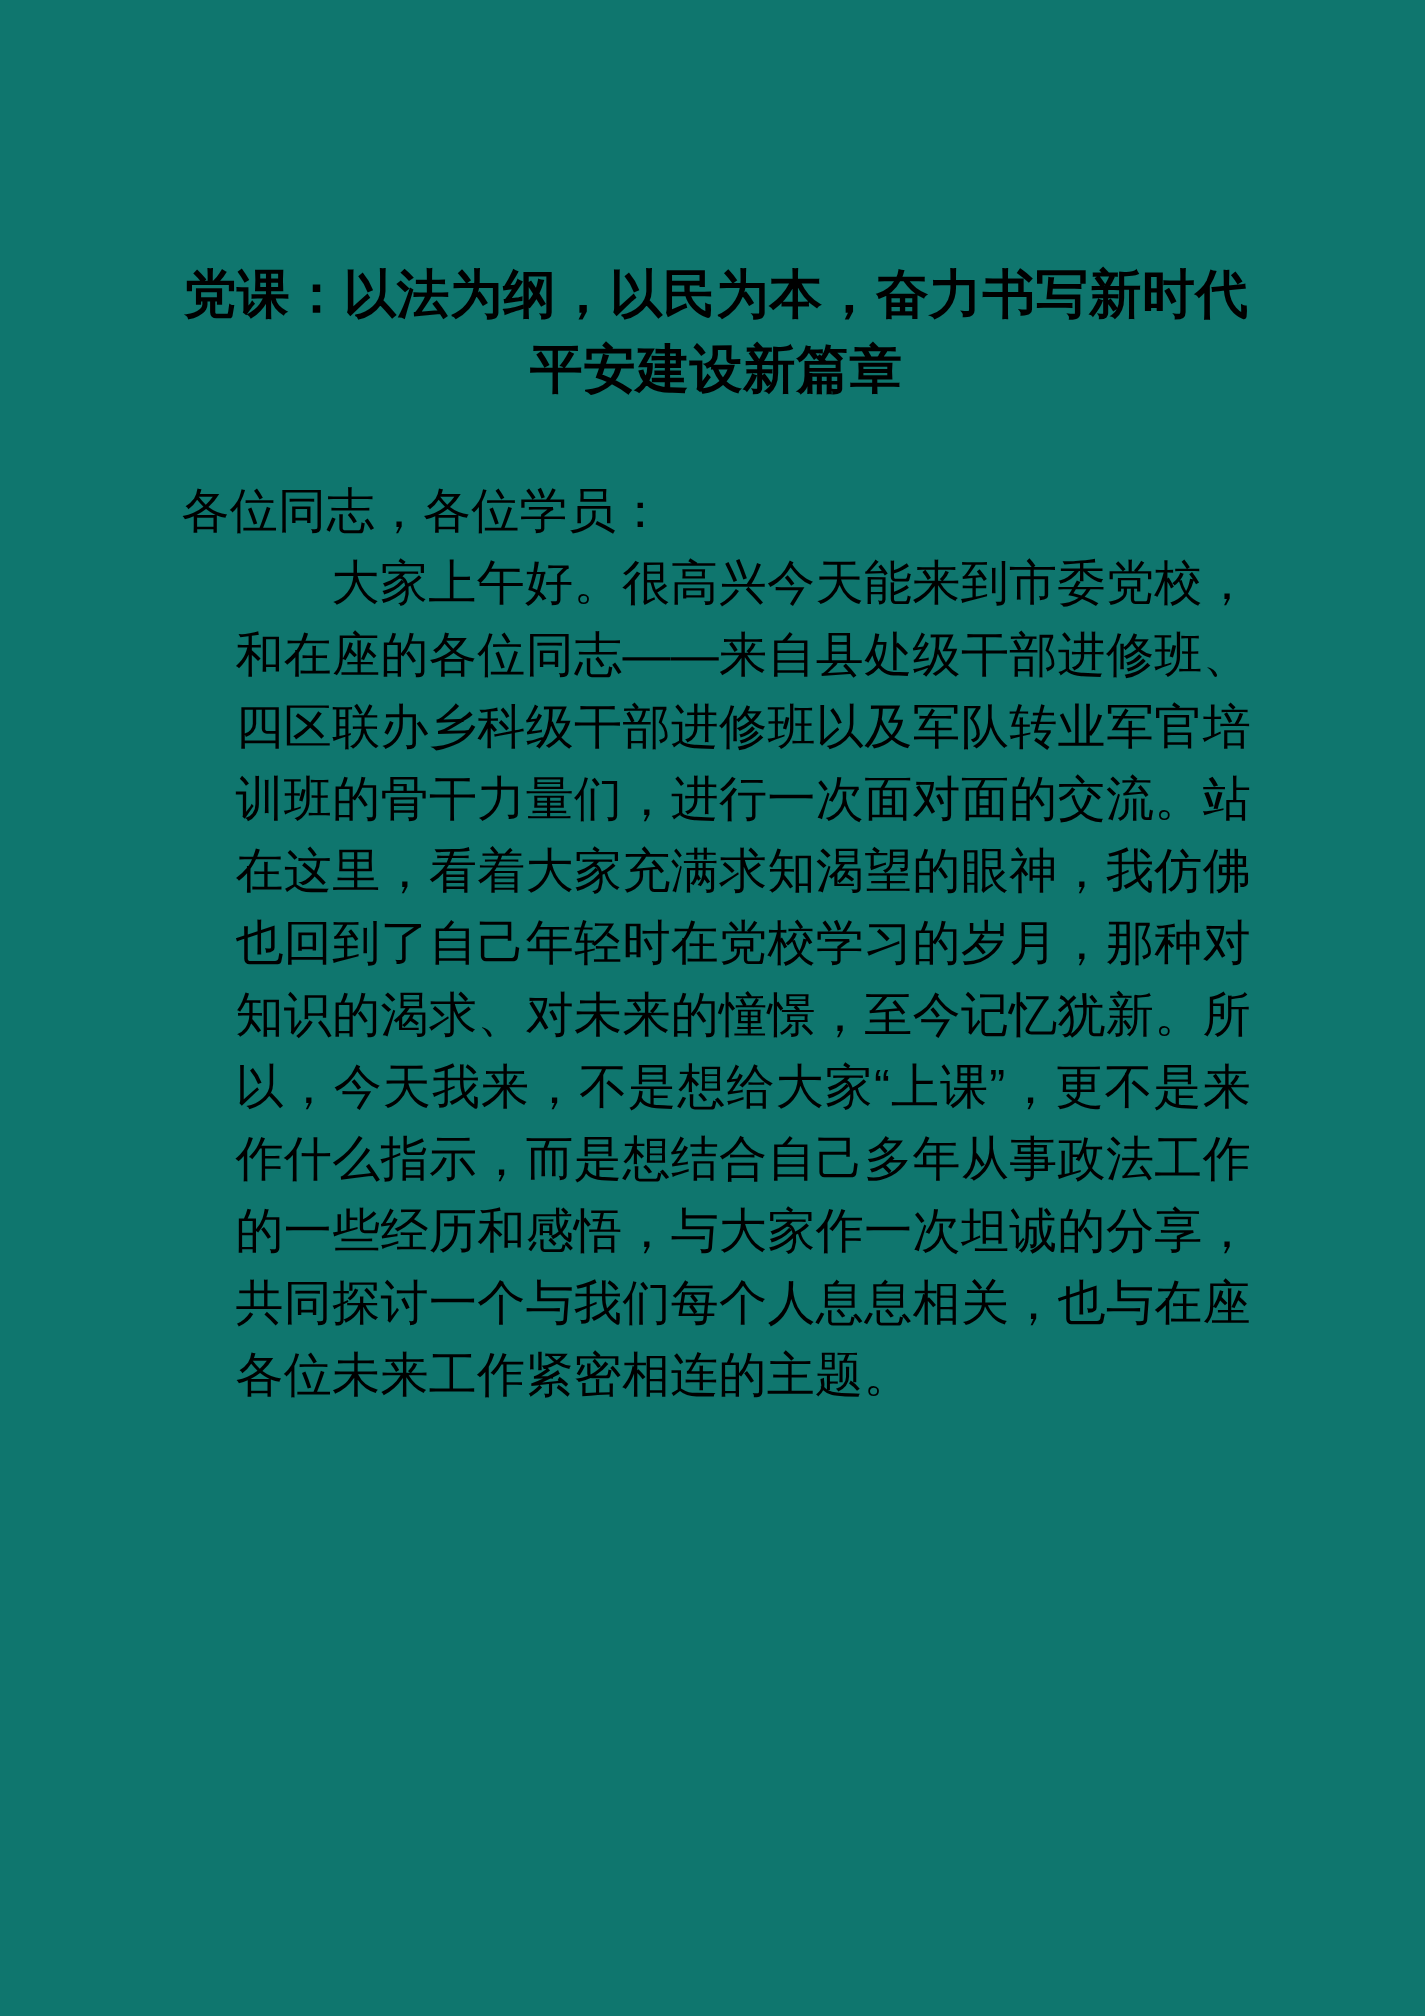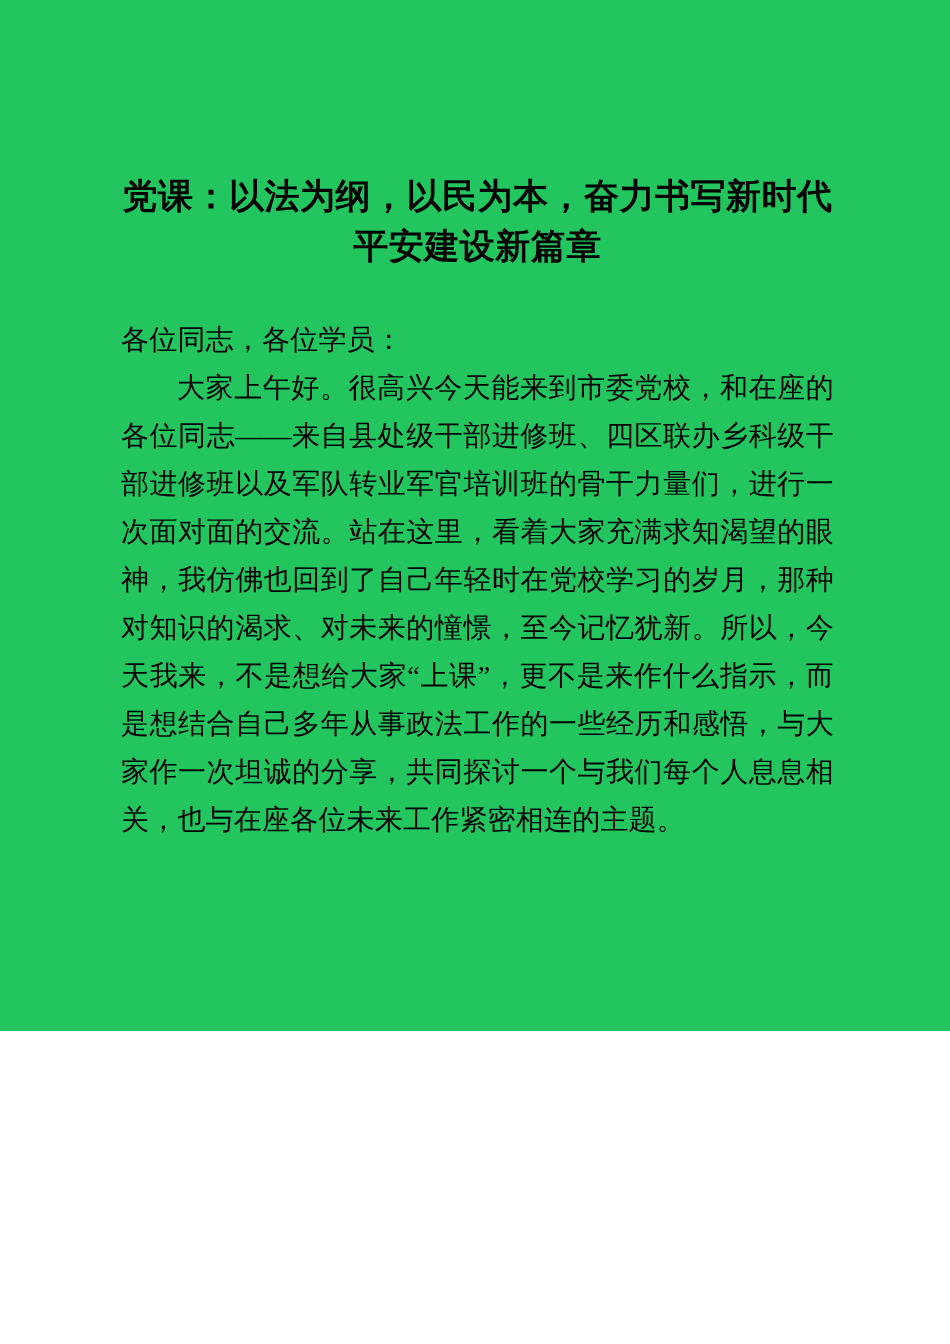--- a/index.html
+++ b/index.html
@@ -3,59 +3,60 @@
 <meta charset="utf-8">
 <style>
   html, body {
     margin: 0;
     padding: 0;
     background: #ffffff;
   }
   .page {
     position: relative;
     width: 950px;
-    height: 1031px;
-    background: #22c55e;
+    height: 1344px;
+    background: #0f766e;
     overflow: hidden;
     box-sizing: border-box;
-    font-family: Liberation Serif, serif;
+    font-family: Liberation Sans, sans-serif;
     color: #000000;
   }
   .doc-body {
     position: absolute;
     left: 121px;
     top: 0;
     width: 713px;
   }
   .doc-title {
     font-size: 35px;
     font-weight: bold;
     line-height: 50px;
     text-align: center;
     margin: 0;
     padding-top: 172px;
     letter-spacing: 0.5px;
     color: #000000;
   }
   .para {
-    font-size: 28px;
+    font-size: 32px;
     line-height: 48px;
     margin: 0;
     text-align: justify;
     text-justify: inter-character;
     letter-spacing: 0.2px;
     color: #000000;
     word-break: break-all;
   }
   .para.salutation {
     margin-top: 44px;
     text-indent: 0;
   }
   .para.indented {
     text-indent: 2em;
+    margin-left: 36px;
   }
   .para + .para {
     margin-top: 0;
   }
 </style>
 </head>
 <body>
 
 <div class="page">
   <div class="doc-body">

